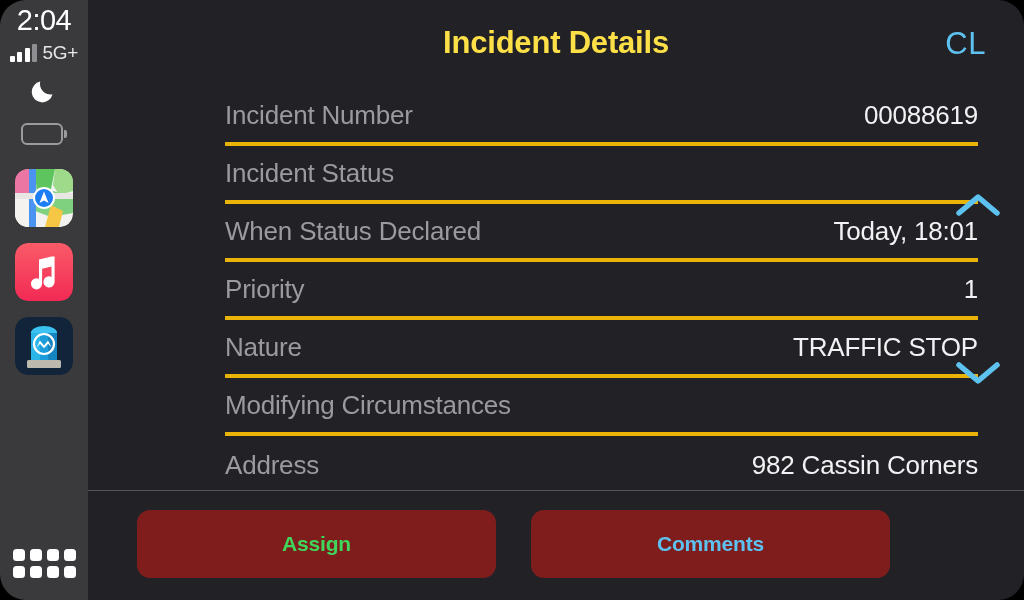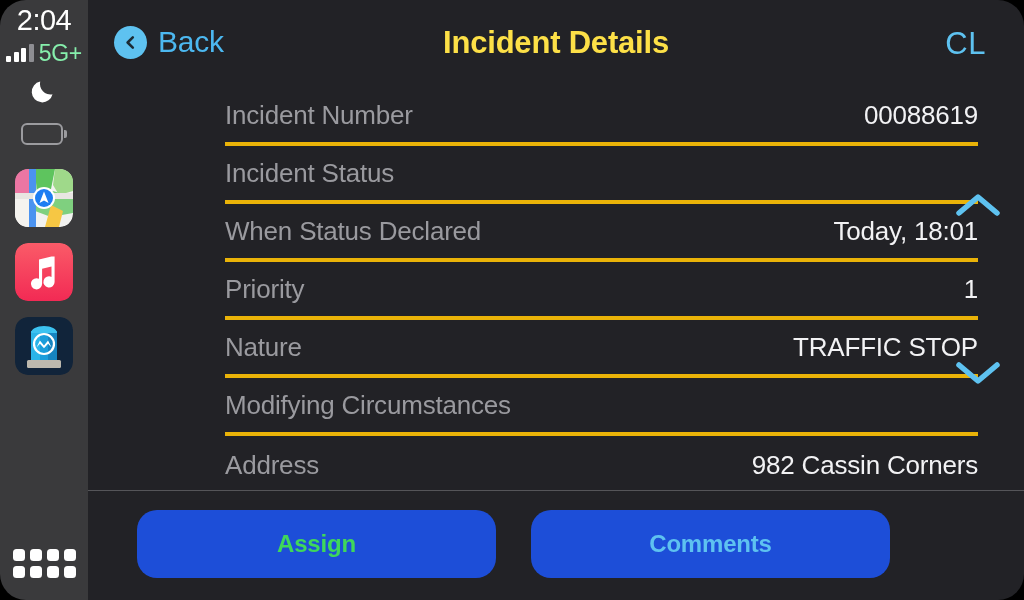--- a/index.html
+++ b/index.html
@@ -37,21 +37,21 @@
     margin-top:9px;
     display:flex; align-items:flex-end; gap:5px;
   }
   .bars { display:flex; align-items:flex-end; gap:2.5px; height:18px; }
   .bar { width:5px; border-radius:1px; background:#fff; }
   .bar.b1 { height:6px; }
   .bar.b2 { height:10px; }
   .bar.b3 { height:14px; }
   .bar.b4 { height:18px; background:#8e8e93; }
   .net-label {
-    font-size:23px; color:#86efac; line-height:18px;
+    font-size:19px; color:#e5e5e5; line-height:18px;
     letter-spacing:-0.3px;
   }
 
   .status-moon { margin-top:13px; }
 
   .status-battery {
     margin-top:14px;
     display:flex; align-items:center;
   }
   .batt-body {
@@ -166,26 +166,26 @@
     width:936px; height:1px;
     background:#555559;
   }
   #footer {
     position:absolute; left:137px; top:510px;
     width:753px; height:68px;
     display:flex; gap:24px;
   }
   .action-btn {
     flex:1;
-    background:#1d4ed8;
-    border-radius:20px;
+    background:#7f1d1d;
+    border-radius:13px;
     border:none;
     display:flex; align-items:center; justify-content:center;
     font-family:"Liberation Sans", sans-serif;
-    font-size:24px; font-weight:700;
+    font-size:21px; font-weight:700;
     letter-spacing:-0.2px;
     cursor:pointer;
   }
 </style>
 </head>
 <body>
 
 <div id="screen">
 
   <div id="sidebar">
@@ -269,28 +269,20 @@
         <i></i>
         <i></i>
         <i></i>
     </div>
   </div>
 
   <div id="main">
 
     <div id="header">
 
-      <div id="back-btn">
-        <span class="back-circle">
-          <svg width="17" height="17" viewBox="0 0 17 17">
-            <path d="M10.8 3.4L5.6 8.5l5.2 5.1" fill="none" stroke="#1c2b34" stroke-width="2.6" stroke-linecap="round" stroke-linejoin="round"></path>
-          </svg>
-        </span>
-        <span class="back-label">Back</span>
-      </div>
 
       <div id="page-title">Incident Details</div>
 
       <div id="cl-btn">CL</div>
     </div>
 
     <div id="detail-list">
 
       <div class="detail-row">
         <span class="row-label">Incident Number</span>

